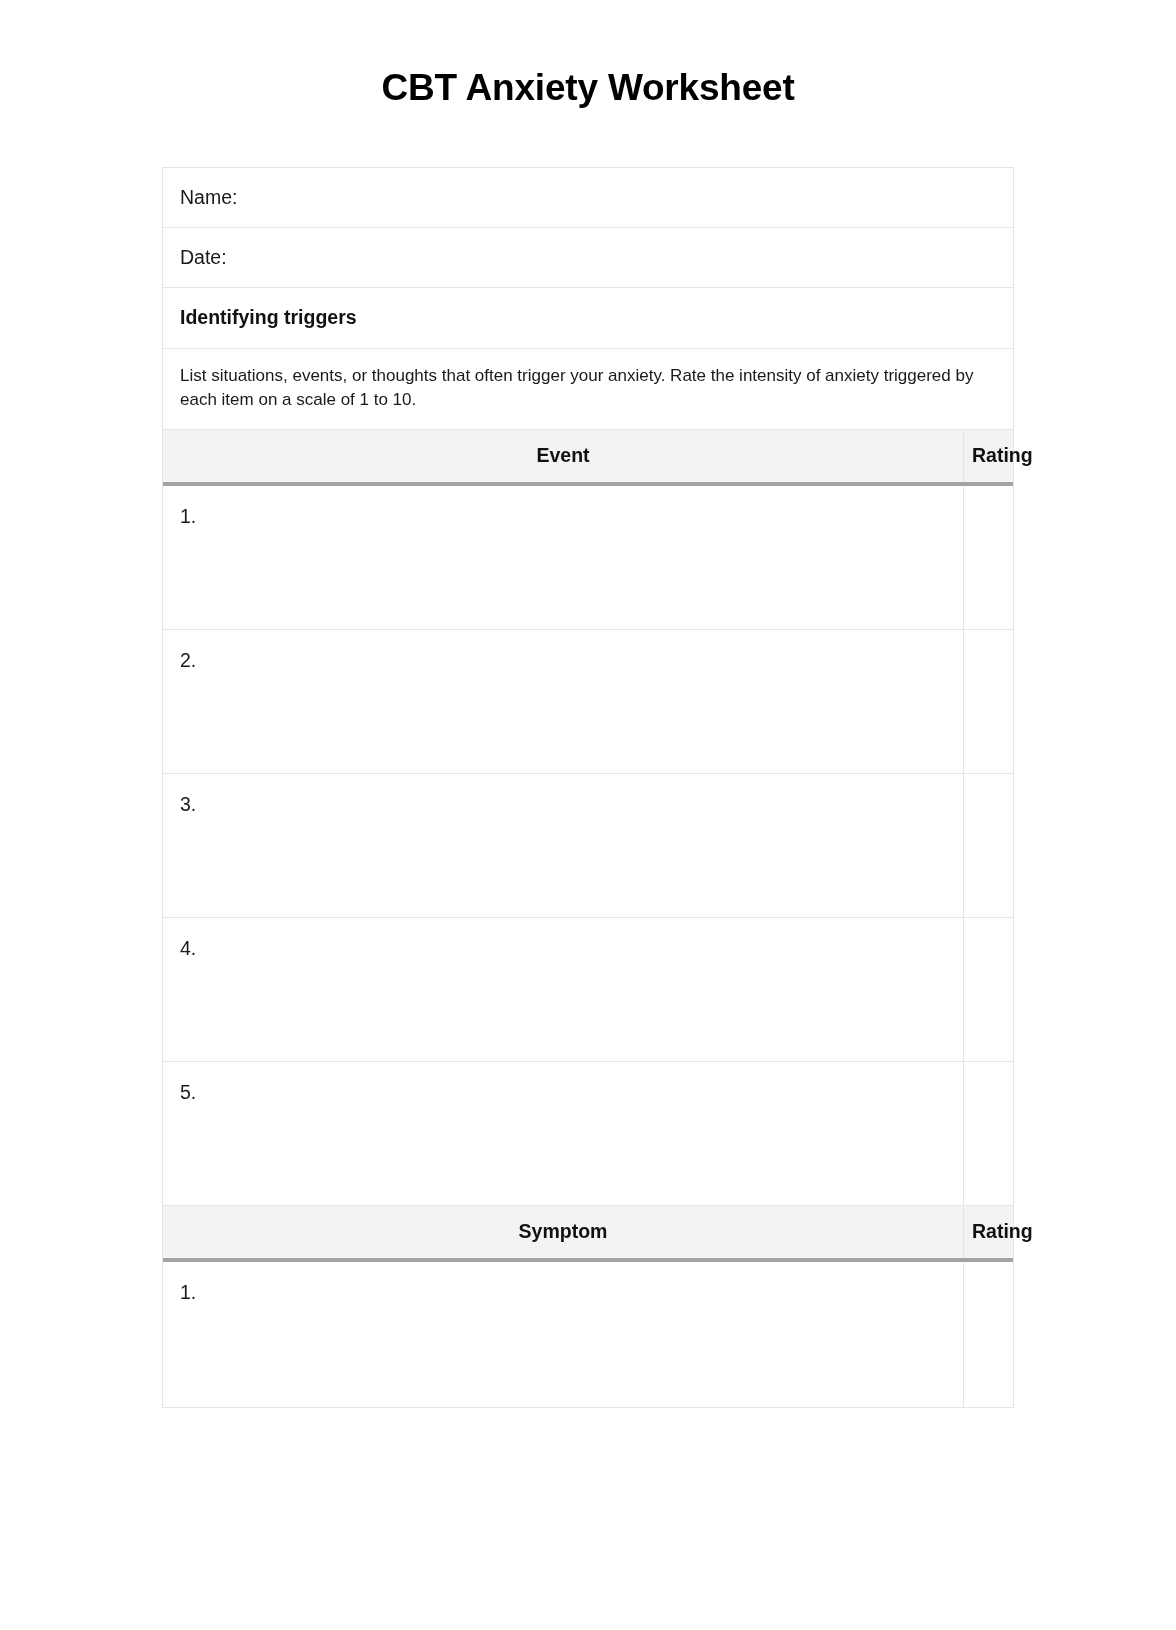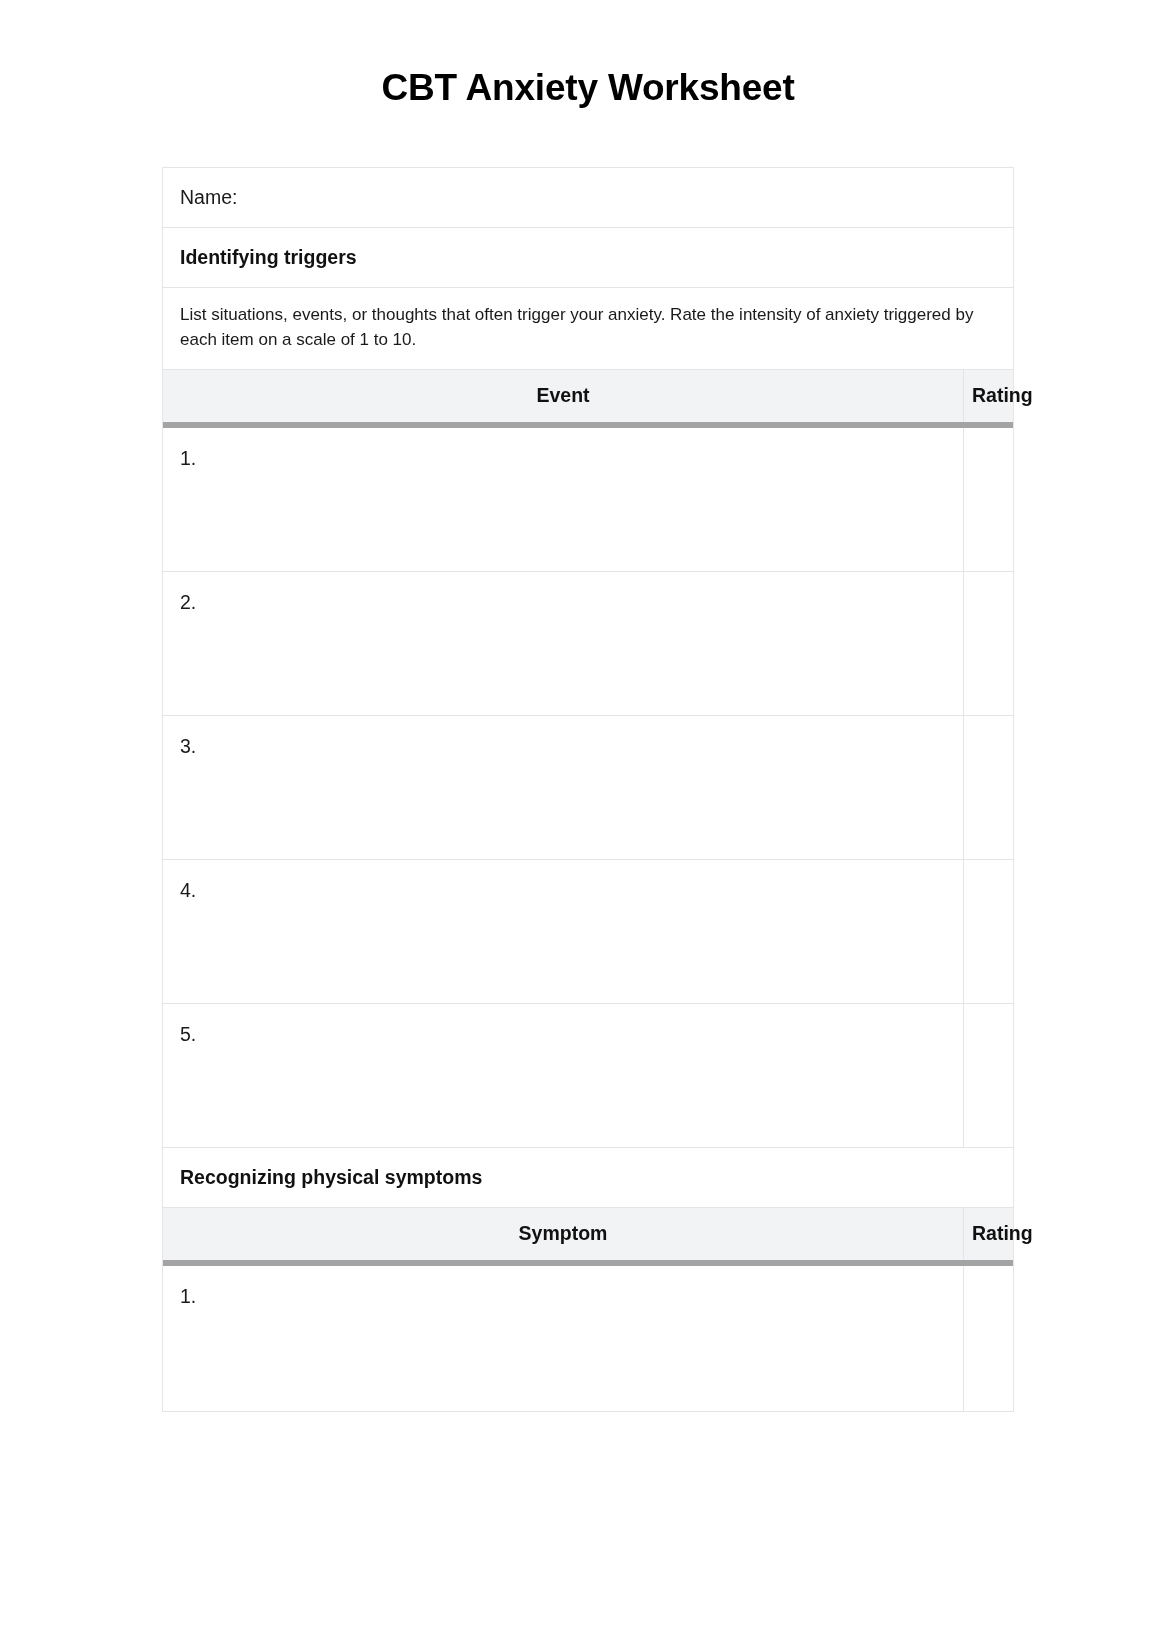--- a/index.html
+++ b/index.html
@@ -66,21 +66,21 @@
   .instructions {
     font-size: 17px;
     line-height: 1.43;
     color: #1a1a1a;
     padding: 15px 17px 17px 17px;
     box-sizing: border-box;
   }
   .thead-row {
     display: flex;
     background: #f2f3f5;
-    border-bottom: 6px solid #a3a3a3;
+    border-bottom: 4px solid #a3a3a3;
   }
   .th-event {
     flex: 0 0 801px;
     text-align: center;
     font-size: 19.5px;
     font-weight: bold;
     padding: 14px 8px 15px 8px;
     box-sizing: border-box;
     border-right: 1px solid #e3e5e8;
     color: #111111;
@@ -131,20 +131,25 @@
   <h1 class="page-title">CBT Anxiety Worksheet</h1>
 
   <div class="worksheet">
 
     <div class="row">
       <div class="cell-pad">
         <span class="field-label">Name:</span>
       </div>
     </div>
 
+    <div class="row">
+      <div class="cell-pad">
+        <span class="field-label">Date:</span>
+      </div>
+    </div>
 
     <div class="row">
       <div class="cell-pad">
         <span class="section-heading">Identifying triggers</span>
       </div>
     </div>
 
     <div class="row">
       <div class="instructions">List situations, events, or thoughts that often trigger your anxiety. Rate the intensity of anxiety triggered by each item on a scale of 1 to 10.</div>
     </div>
@@ -192,25 +197,20 @@
 
     <div class="entry-row">
       <div class="td-event">
         <span>5.</span>
       </div>
       <div class="td-rating">
         <span></span>
       </div>
     </div>
 
-    <div class="row">
-      <div class="cell-pad">
-        <span class="section-heading">Recognizing physical symptoms</span>
-      </div>
-    </div>
 
 
     <div class="thead-row">
       <div class="th-event">Symptom</div>
       <div class="th-rating">Rating</div>
     </div>
 
     <div class="entry-row tall">
       <div class="td-event">
         <span>1.</span>

